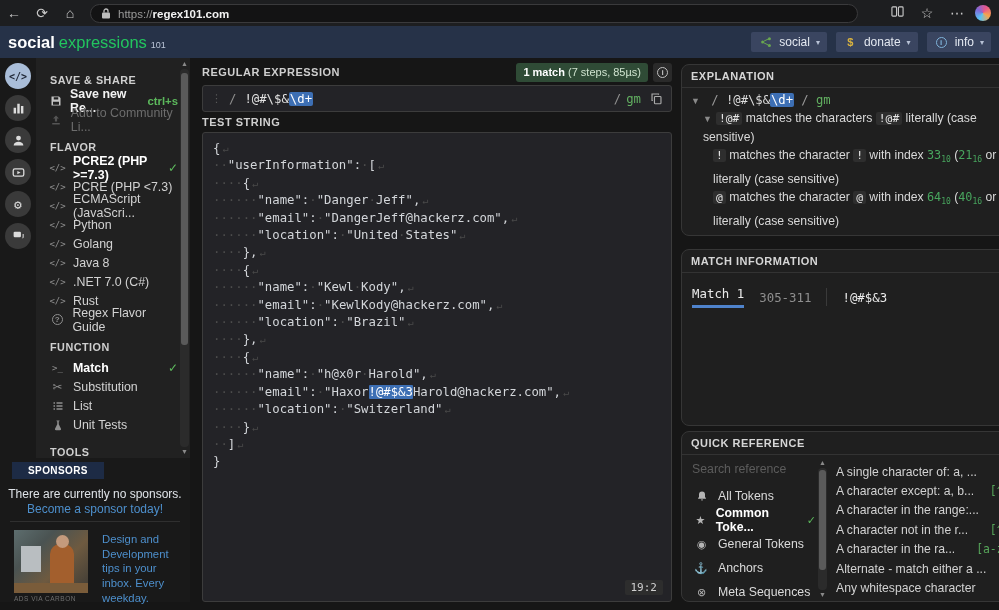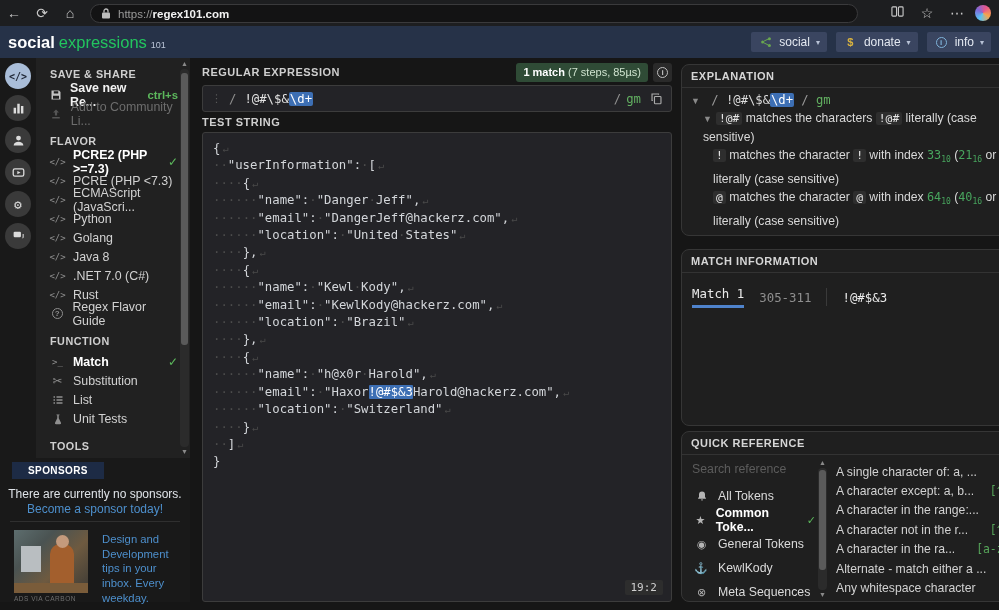--- a/index.html
+++ b/index.html
@@ -39,21 +39,21 @@
   #rail { position:absolute; left:0; top:0; width:36px; display:flex; flex-direction:column;
           align-items:center; padding-top:5px; gap:6px; }
   .rail-btn { width:26px; height:26px; border-radius:50%; background:#3a3a3a; color:#dcdcdc;
               display:flex; align-items:center; justify-content:center; cursor:default; }
   .rail-btn.active { background:#a9bdd8; color:#1e2635; }
   .rail-btn .tx { font-size:10px; font-weight:bold; font-family:"DejaVu Sans Mono",monospace; }
 
   #sidebar { position:absolute; left:36px; top:0; width:154px; height:400px; background:#212121;
              overflow:hidden; padding:10px 0 0 14px; }
   .side-h { font-size:10.8px; font-weight:bold; letter-spacing:.5px; color:#cfcfcf; margin:12px 0 5px; }
-  .side-h:first-child { margin-top:0; }
+  .side-h:first-child { margin-top:6px; }
   .side-item { display:flex; align-items:center; gap:8px; height:19px; font-size:12.4px; color:#d2d2d2;
                padding-right:12px; cursor:default; }
   .side-item .s-ic { width:15px; color:#8f8f8f; display:inline-flex; justify-content:center; font-size:10px; }
   .side-item .s-ic .tx { font-family:"DejaVu Sans Mono",monospace; font-size:9px; }
   .side-item.sel .s-label { color:#fff; font-weight:bold; }
   .side-item .chk { color:#5cb85c; font-size:12px; margin-left:6px; }
   .side-item.fn .chk { margin-left:auto; }
   .side-item.dim { color:#6d6d6d; } .side-item.dim .s-ic { color:#555; }
   .side-item.bold .s-label { color:#f2f2f2; font-weight:bold; }
   .side-item .short { color:#5cb85c; font-weight:bold; font-size:11.3px; margin-left:4px; }
@@ -531,21 +531,21 @@
           <div class="qr-mi">
             <span class="m-ic">
               <span style="font-size:11px">◉</span>
             </span>
             <span class="m-label">General Tokens</span>
           </div>
           <div class="qr-mi">
             <span class="m-ic">
               <span style="font-size:11px">⚓</span>
             </span>
-            <span class="m-label">KewlKody</span>
+            <span class="m-label">Anchors</span>
           </div>
           <div class="qr-mi">
             <span class="m-ic">
               <span style="font-size:11px">⊗</span>
             </span>
             <span class="m-label">Meta Sequences</span>
           </div>
         </div>
       <div class="vscroll" style="left:136px;top:4px;height:140px;">
         <span class="vs-up">▲</span>

